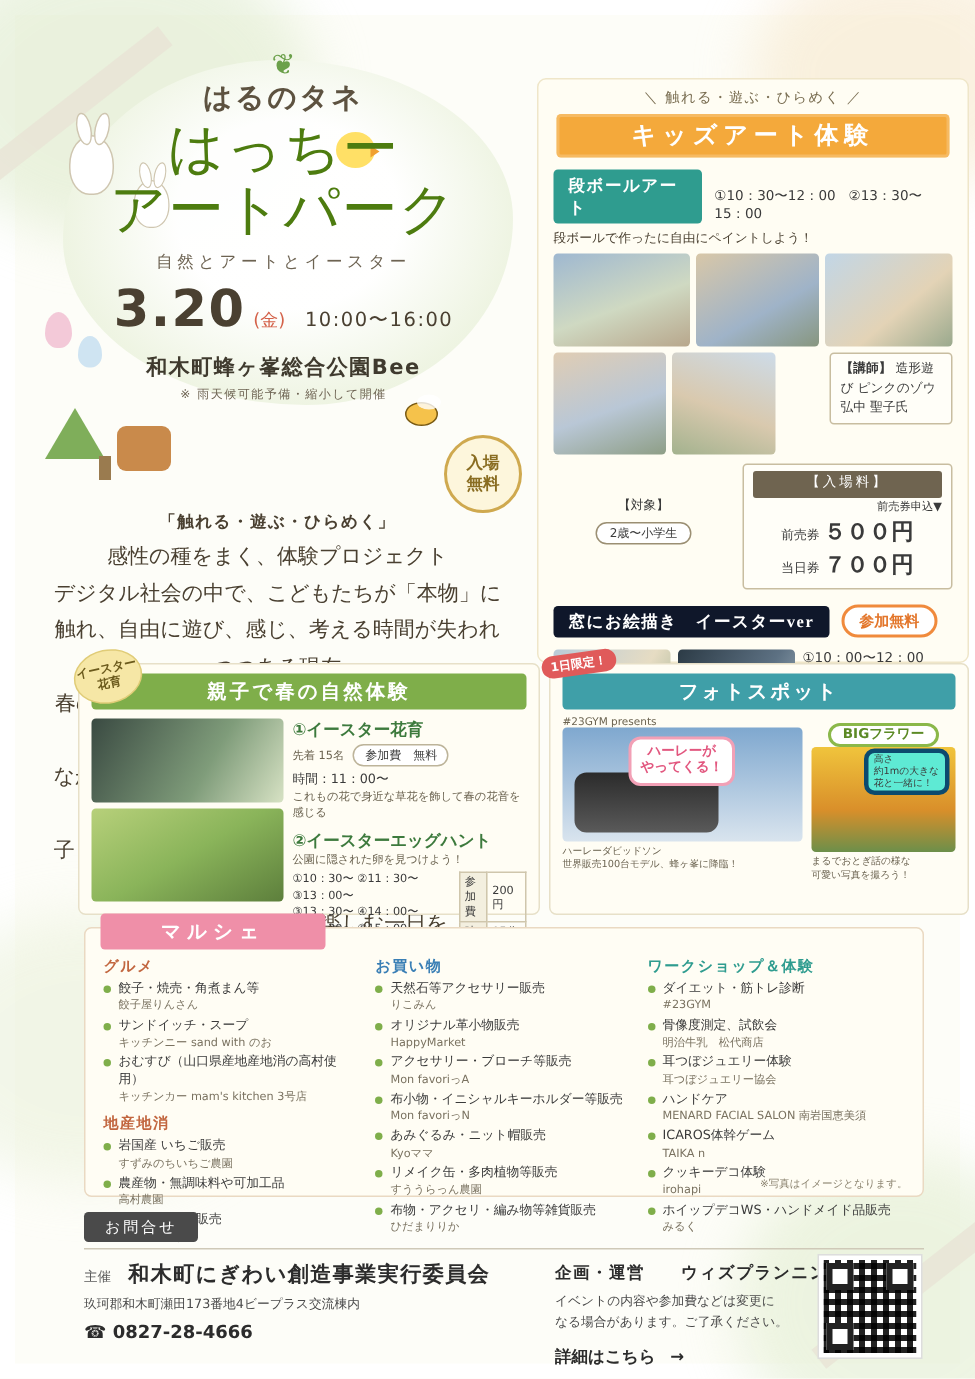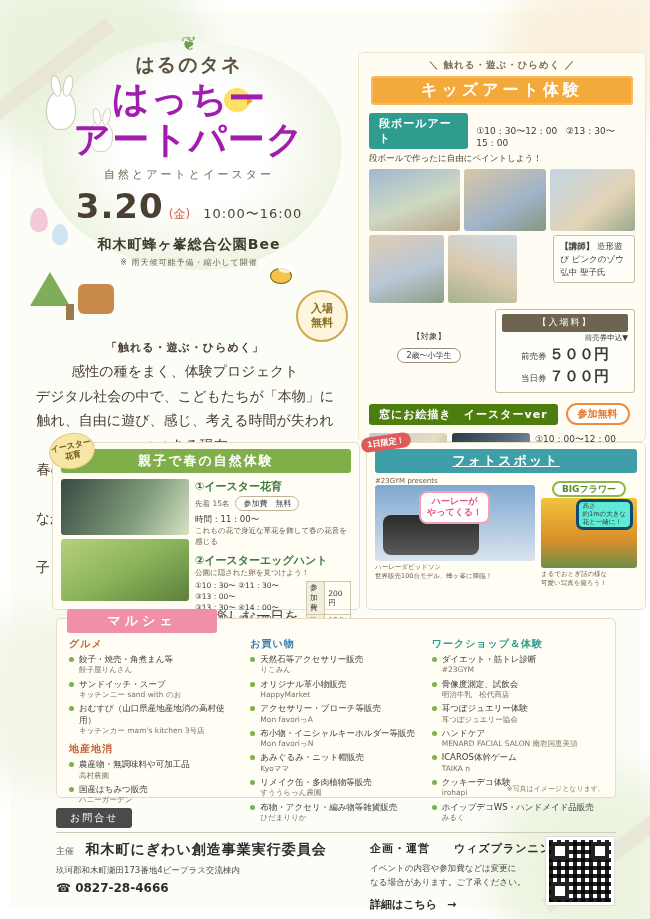--- a/index.html
+++ b/index.html
@@ -37,21 +37,21 @@
   .hero { position:absolute; left:14px; top:22px; width:330px; height:300px; }
   .hero-bg {
     position:absolute; left:18px; top:8px; width:300px; height:230px;
     background: radial-gradient(ellipse at 50% 45%, #ffffff 35%, #eef4e2 70%, #e3eed5 100%);
     border-radius: 48% 52% 46% 54% / 52% 46% 54% 48%;
     opacity:.95;
   }
   .hero-title { position:absolute; left:0; top:0; width:330px; text-align:center; }
   .leaf-mark { font-size: 19px; color:#6ba04a; margin-bottom:-2px; }
   .t-small { font-size:19px; color:#5d5240; letter-spacing:2px; font-weight:bold; }
-  .t-big { font-size:37px; color:#a21caf; letter-spacing:1px; font-weight:bold; line-height:1.12; }
+  .t-big { font-size:37px; color:#4d7c0f; letter-spacing:1px; font-weight:normal; line-height:1.12; }
   .t-sub { font-size:11px; color:#6d6352; letter-spacing:3px; margin-top:6px; }
   .t-date { font-size:34px; color:#4a4031; font-weight:bold; letter-spacing:1px; }
   .t-time { font-size:13px; color:#4a4031; letter-spacing:1px; }
   .t-place { font-size:14px; color:#3f3a2e; letter-spacing:1px; font-weight:bold; }
   .t-note { font-size:8px; color:#6d6352; letter-spacing:1px; }
 
   .free-badge {
     position:absolute; right:6px; top:258px; width:52px; height:52px; border-radius:50%;
     background:#fdf6dc; border:2px solid #cfa94f; color:#8a6d22; font-weight:bold;
     display:flex; flex-direction:column; align-items:center; justify-content:center;
@@ -73,31 +73,31 @@
   .bee:after{content:"";position:absolute;left:7px;top:-6px;width:16px;height:10px;background:#ffffffcc;border-radius:50%;}
   .tree { width:0;height:0;border-left:20px solid transparent;border-right:20px solid transparent;border-bottom:34px solid #7fae5a; }
   .trunk{ position:absolute; left:16px; top:32px; width:8px;height:16px;background:#9a7b4f;}
   .egg { border-radius:50% 50% 45% 45%/60% 60% 40% 40%; }
 
   
   .kids {
     position:absolute; left:348px; top:42px; width:288px; height:390px;
     background:#fffdf3; border:1px solid #efe6c9; border-radius:6px;
   }
-  .kids-kicker { text-align:center; font-size:9.5px; color:#7a6e52; margin-top:6px; letter-spacing:1px;font-weight:bold;}
+  .kids-kicker { text-align:center; font-size:9.5px; color:#7a6e52; margin-top:6px; letter-spacing:1px;}
   .kids-title {
     margin:4px 12px 0; text-align:center; background:#f4a93b; color:#fff; font-weight:bold;
     font-size:16px; letter-spacing:4px; border-radius:3px; padding:4px 0;
     box-shadow: inset 0 0 0 2px #fff3;
   }
   .sec-tag {
     display:inline-block; background:#2f9c8f; color:#fff; font-size:11px; font-weight:bold;
     padding:3px 10px; border-radius:3px; letter-spacing:1px;
   }
-  .sec-tag.blue { background:#4d7c0f; }
+  .sec-tag.blue { background:#0f172a;font-family:Liberation Serif, serif; }
   .row-head { display:flex; align-items:flex-end; gap:8px; padding:8px 10px 4px; }
   .times { font-size:9px; color:#3a3a3a; line-height:1.35; }
   .desc-line { font-size:8.5px; color:#4a4031; padding:0 10px 4px; }
   .photo-grid { display:flex; gap:4px; padding:0 10px; }
   .photo { border-radius:3px; background:#cfc9bb; position:relative; overflow:hidden; }
   .ph-a { background: linear-gradient(160deg,#9fb8d0,#cfd9c2 55%,#b8a78c); }
   .ph-b { background: linear-gradient(150deg,#d8c7a8,#9fb3c8 60%,#87967f); }
   .ph-c { background: linear-gradient(140deg,#c2d6e6,#e3d3b6 60%,#9aa98d); }
   .ph-d { background: linear-gradient(160deg,#e0cdb4,#b9c7d6 55%,#8e9e86); }
   .ph-e { background: linear-gradient(200deg,#cddbe8,#d9c9ae 55%,#a3b28e); }
@@ -142,21 +142,21 @@
   .mini-table { font-size:7.5px; border-collapse:collapse; }
   .mini-table td { border:1px solid #cfc6ac; padding:1px 3px; }
   .mini-table td.h { background:#f3efdf; }
 
   .photospot {
     position:absolute; left:356px; top:432px; width:280px; height:168px;
     background:#fffdf4; border:1px solid #e7e0c8; border-radius:5px;
   }
   .band-teal {
     margin:6px 8px 0; background:#3f9fa8; color:#fff; font-weight:bold; font-size:13px;
-    letter-spacing:2px; text-align:center; border-radius:3px; padding:3px 0;text-decoration:underline;
+    letter-spacing:2px; text-align:center; border-radius:3px; padding:3px 0;
   }
   .day-badge {
     position:absolute; left:-6px; top:-8px; background:#e05a5a; color:#fff; font-size:8px;
     font-weight:bold; padding:2px 6px; border-radius:10px; transform:rotate(-8deg);
   }
   .speech {
     position:absolute; background:#fff; border:2px solid #f2a0b6; color:#e2577f; font-weight:bold;
     font-size:9px; line-height:1.25; border-radius:8px; padding:3px 6px; text-align:center;
   }
   .pill-label { font-size:8px; background:#fff; border:1px solid #bdb49a; border-radius:9px; padding:1px 7px; }
@@ -441,20 +441,24 @@
         <div class="item">
           <span>サンドイッチ・スープ</span>
           <span class="sub">キッチンニー sand with のお</span>
         </div>
         <div class="item">
           <span>おむすび（山口県産地産地消の高村使用）</span>
           <span class="sub">キッチンカー mam's kitchen 3号店</span>
         </div>
         <h4 style="margin-top:6px;">地産地消</h4>
         <div class="item">
+          <span>岩国産 いちご販売</span>
+          <span class="sub">すずみのちいちご農園</span>
+        </div>
+        <div class="item">
           <span>農産物・無調味料や可加工品</span>
           <span class="sub">高村農園</span>
         </div>
         <div class="item">
           <span>国産はちみつ販売</span>
           <span class="sub">ハニーガーデン</span>
         </div>
       </div>
 
       <div class="col">

